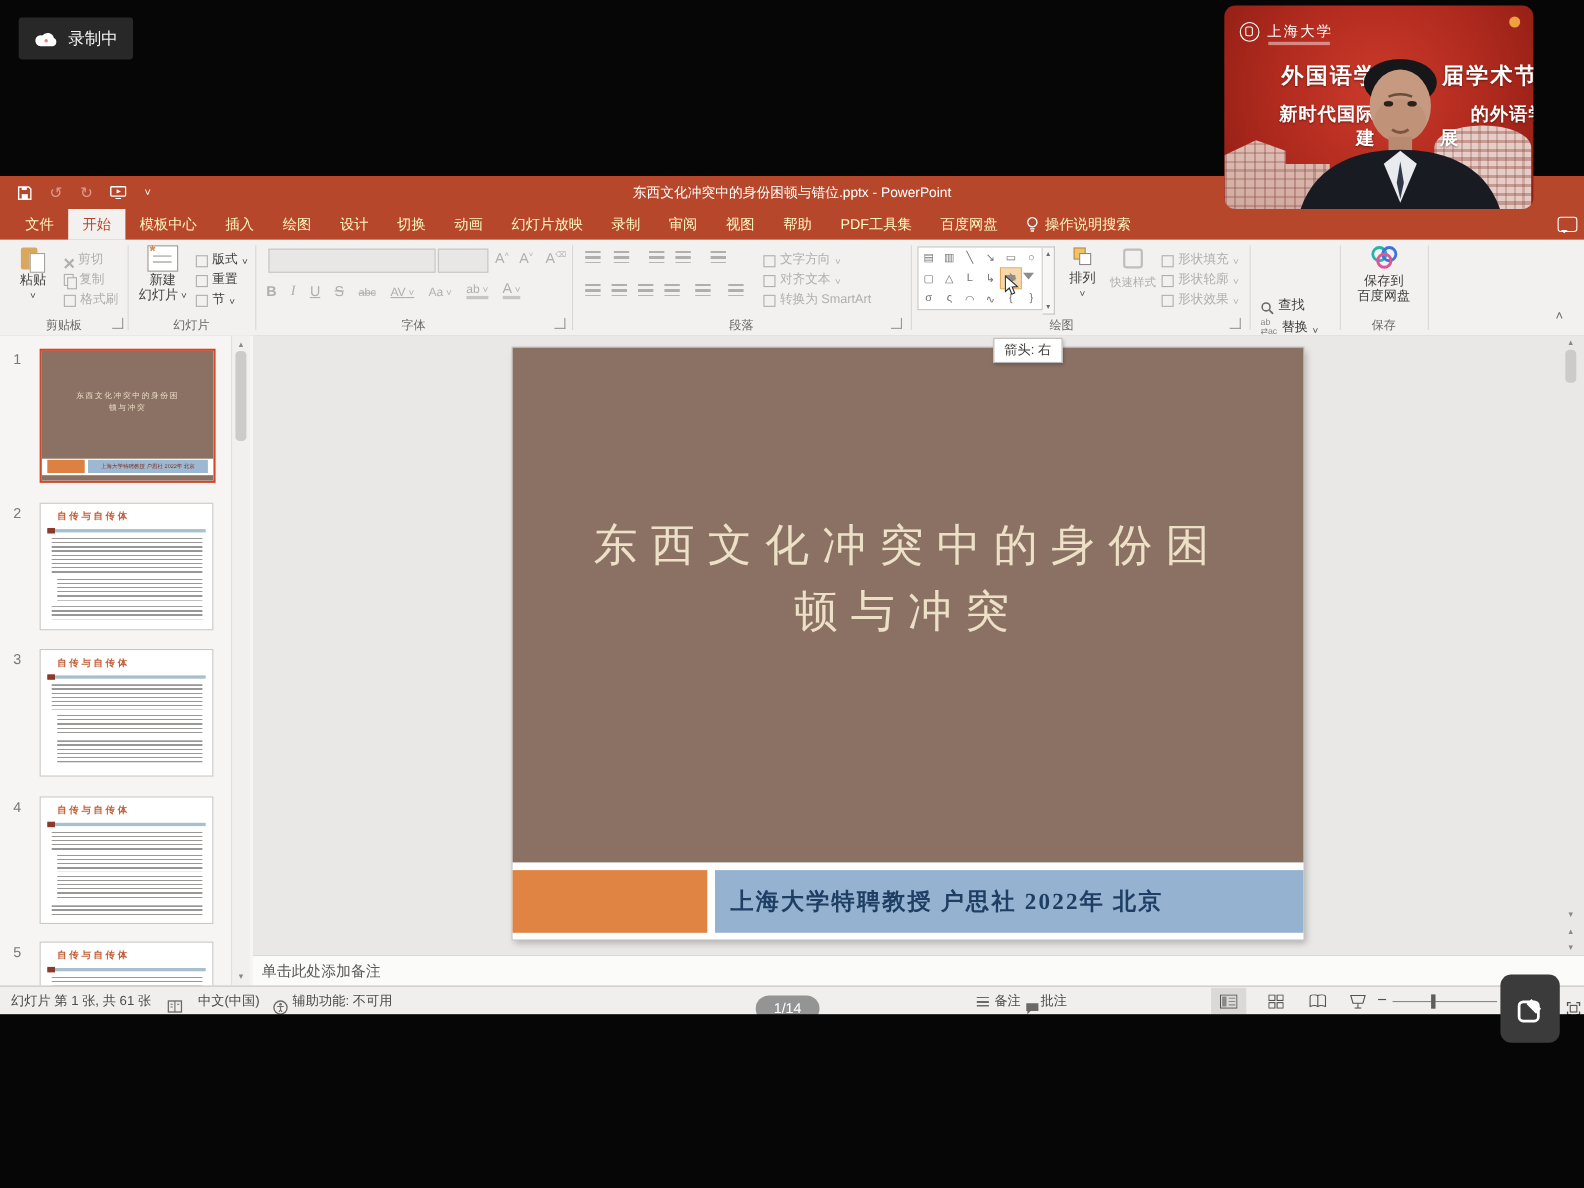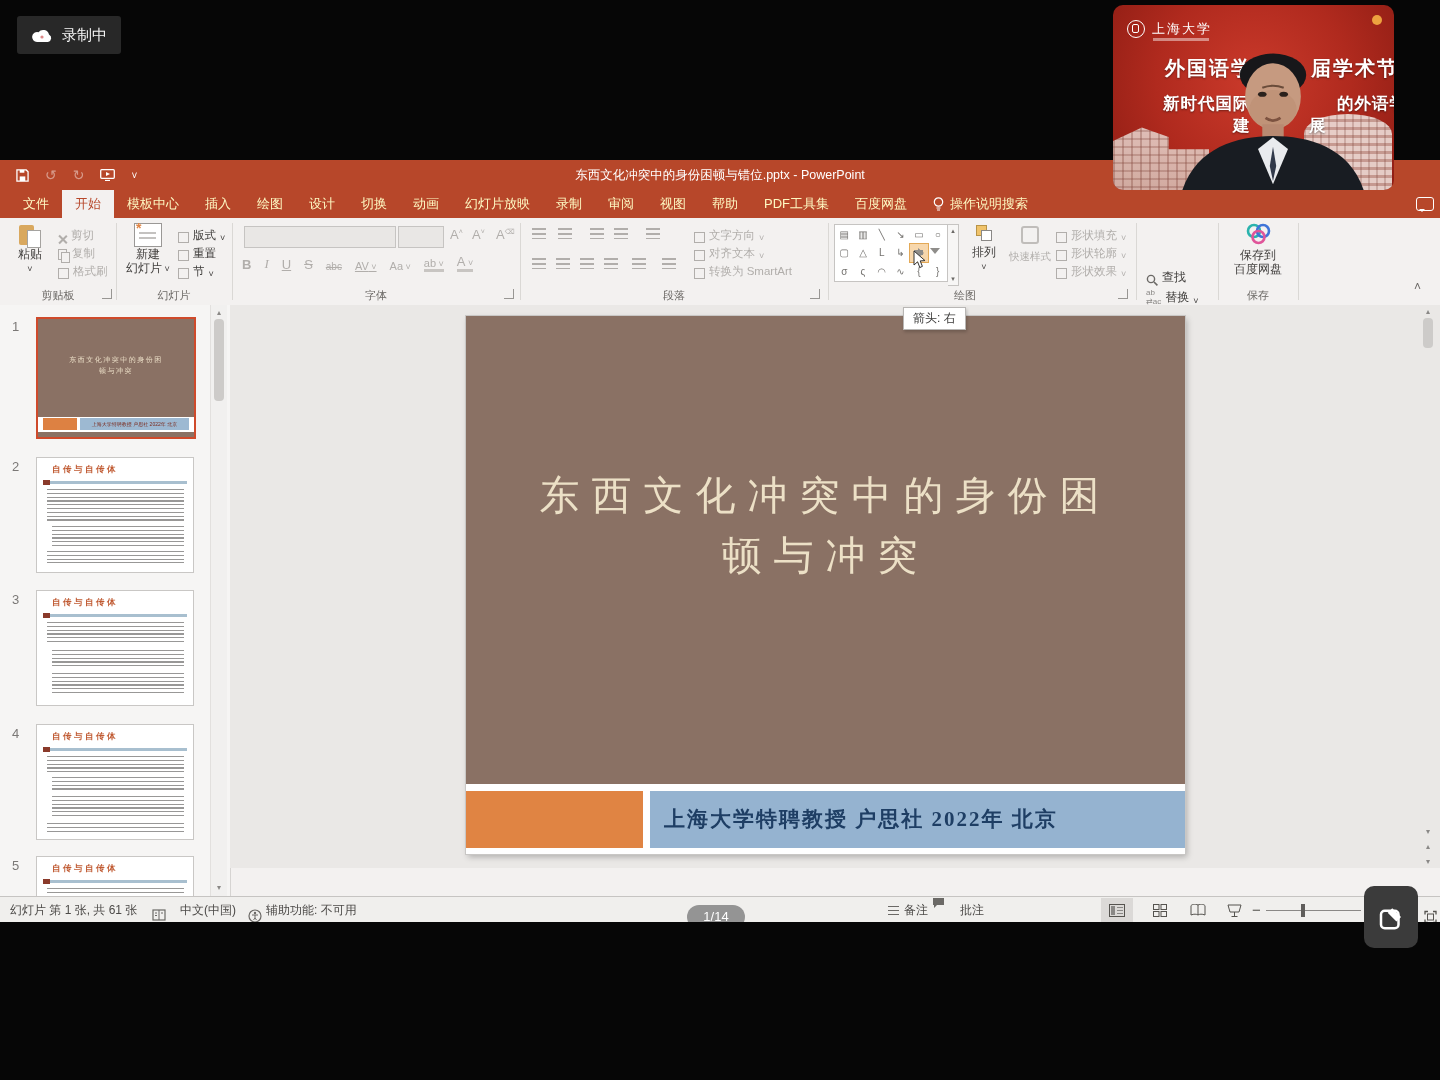--- a/index.html
+++ b/index.html
@@ -485,40 +485,43 @@
       </div>
       <div class="msb">
         <span class="arr" style="top:2px;">▴</span>
         <div class="thumbbar"></div>
         <span class="arr" style="bottom:32px;">▾</span>
         <span class="arr" style="bottom:17px;">▴</span>
         <span class="arr" style="bottom:2px;">▾</span>
       </div>
     </div>
 
+    <div class="notes">
+      <span>单击此处添加备注</span>
+    </div>
 
     <div class="status">
       <span class="st" style="left:10px;">幻灯片 第 1 张, 共 61 张</span>
       <svg class="st" style="left:152px;top:6px;" width="14" height="14" viewBox="0 0 14 14">
         <rect x="1" y="1" width="12" height="10" fill="none" stroke="#6b6966" stroke-width="1.2"></rect>
         <path d="M7 1 V11 M3 4 h2 M3 6.5 h2 M9 4 h2" stroke="#6b6966" stroke-width="1"></path>
       </svg>
       <span class="st" style="left:180px;">中文(中国)</span>
       <svg class="st" style="left:248px;top:6px;" width="14" height="14" viewBox="0 0 14 14">
         <circle cx="7" cy="7" r="6" fill="none" stroke="#6b6966" stroke-width="1.2"></circle>
           <circle cx="7" cy="4" r="1.2" fill="#6b6966"></circle>
         <path d="M4 6 h6 M7 6 v3 M5.5 11 L7 9 L8.5 11" stroke="#6b6966" stroke-width="1" fill="none"></path>
       </svg>
       <span class="st" style="left:266px;">辅助功能: 不可用</span>
 
       <span class="st" style="left:888px;display:flex;align-items:center;gap:5px;">
         <span class="ic-lines" style="width:11px;height:9px;background:repeating-linear-gradient(to bottom,#6b6966 0 1.5px,transparent 1.5px 4px);"></span>
         <span>备注</span>
       </span>
-      <span class="st" style="left:932px;display:flex;align-items:flex-start;gap:15px;">
+      <span class="st" style="left:932px;display:flex;align-items:flex-end;gap:1px;">
         <svg width="13" height="12" viewBox="0 0 13 12">
             <path d="M1 1 h11 v7 h-7 l-3 3 v-3 h-1 Z" fill="#6b6966"></path>
           </svg>
         <span>批注</span>
       </span>
 
       <span class="viewbtn on" style="left:1101px;">
         <svg width="16" height="13" viewBox="0 0 16 13">
             <rect x="0.5" y="0.5" width="15" height="12" fill="none" stroke="#55534f"></rect>
             <rect x="2" y="2" width="4" height="9" fill="#8a8886"></rect>

